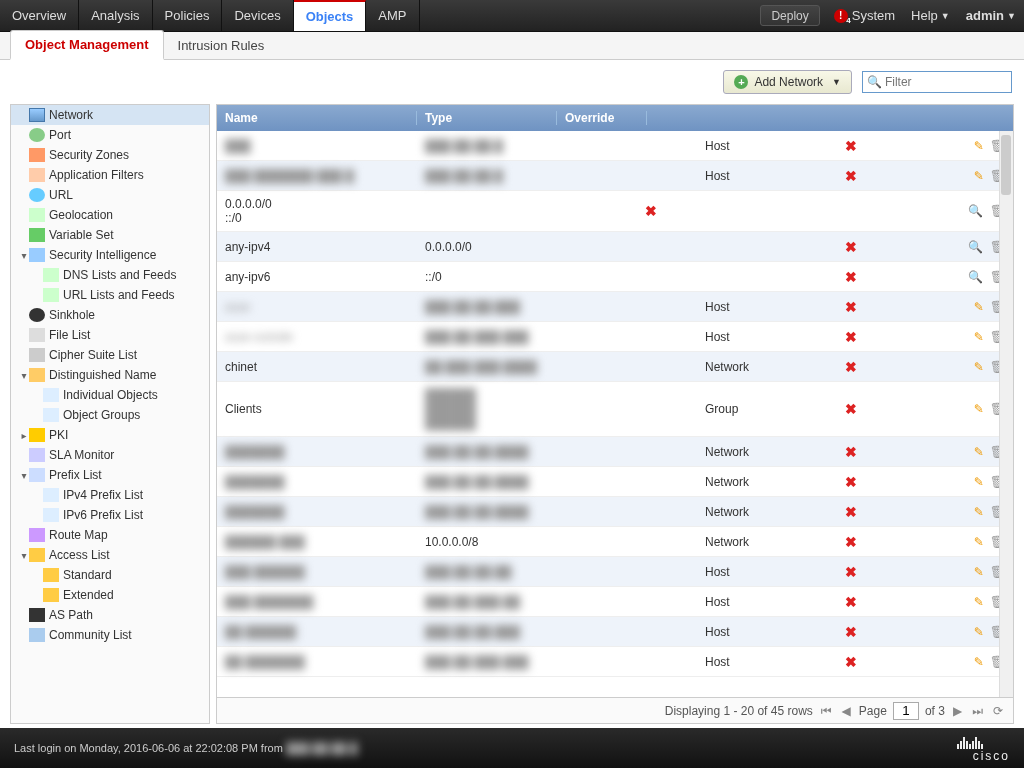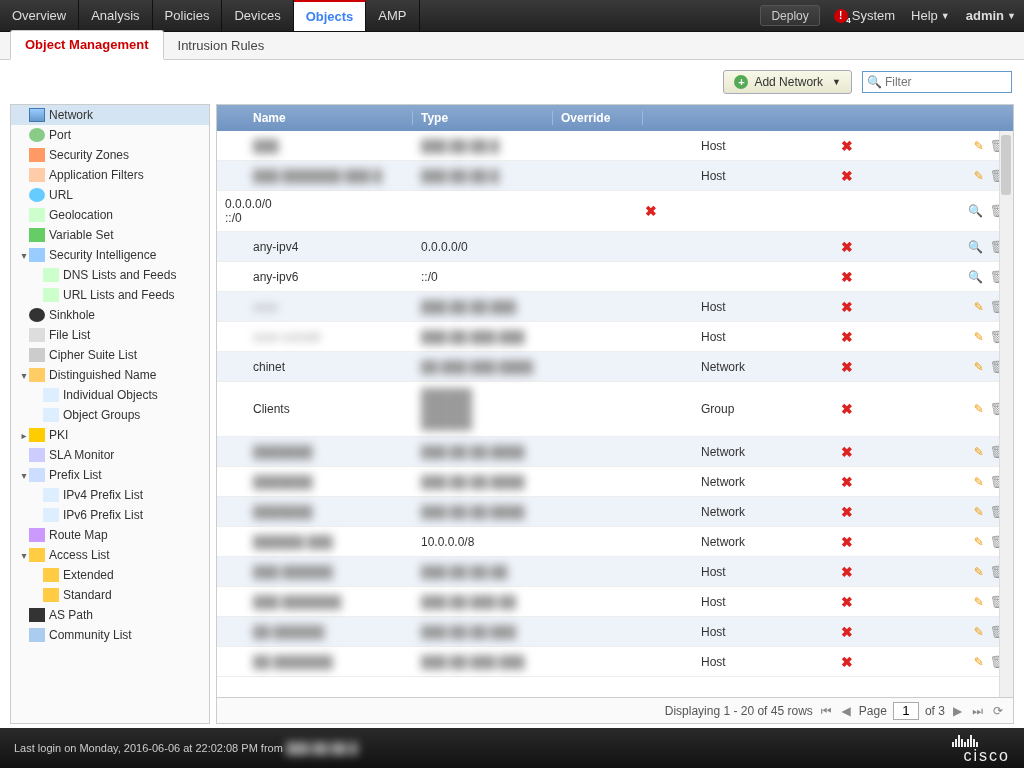--- a/index.html
+++ b/index.html
@@ -34,21 +34,21 @@
 .sidebar{width:200px;border:1px solid #ccc;background:#fafafa;overflow-y:auto;position:relative;}
 .sidebar .srow{display:flex;align-items:center;padding:3px 4px;cursor:pointer;font-size:12px;color:#333;white-space:nowrap;}
 .sidebar .srow.sel{background:#d5e4f3;}
 .sidebar .icon{width:16px;height:14px;margin-right:4px;display:inline-block;flex-shrink:0;}
 .tri{width:10px;display:inline-block;text-align:center;color:#666;font-size:10px;flex-shrink:0;}
 
 
 .tablewrap{flex:1;margin-left:6px;border:1px solid #ccc;display:flex;flex-direction:column;position:relative;}
 .thead{display:flex;background:linear-gradient(#8aa9d0,#6f93c2);color:#fff;font-weight:bold;height:26px;align-items:center;font-size:12px;}
 .thead .th{padding:0 8px;border-right:1px solid #9bd;}
-.c-name{width:168px;margin-left:28px;}
+.c-name{width:200px;}
 .c-value{width:280px;}
 .c-type{width:140px;}
 .c-over{width:90px;}
 .c-act{flex:1;}
 .tbody{flex:1;overflow-y:auto;}
 .trow{display:flex;align-items:center;min-height:30px;border-bottom:1px solid #eee;font-size:12px;}
 .trow:nth-child(even){background:#eef3fa;}
 .trow .td{padding:6px 8px;}
 .blur{filter:blur(4px);color:#999;}
 .xicon{color:#d22;font-weight:bold;font-size:14px;cursor:default;}
@@ -250,26 +250,26 @@
         <span>Route Map</span>
       </div>
       <div class="srow" style="padding-left: 8px;">
         <span class="tri">▾</span>
         <span class="icon ic-access"></span>
         <span>Access List</span>
       </div>
       <div class="srow" style="padding-left: 22px;">
         <span class="tri"></span>
         <span class="icon ic-std"></span>
+        <span>Standard</span>
+      </div>
+      <div class="srow" style="padding-left: 22px;">
+        <span class="tri"></span>
+        <span class="icon ic-std"></span>
         <span>Extended</span>
-      </div>
-      <div class="srow" style="padding-left: 22px;">
-        <span class="tri"></span>
-        <span class="icon ic-std"></span>
-        <span>Standard</span>
       </div>
       <div class="srow" style="padding-left: 8px;">
         <span class="tri"></span>
         <span class="icon ic-as"></span>
         <span>AS Path</span>
       </div>
       <div class="srow" style="padding-left: 8px;">
         <span class="tri"></span>
         <span class="icon ic-comm"></span>
         <span>Community List</span>
@@ -515,15 +515,15 @@
       <span style="display:inline-block;width:2px;height:5px;background:#eee;"></span>
       <span style="display:inline-block;width:2px;height:8px;background:#eee;"></span>
       <span style="display:inline-block;width:2px;height:12px;background:#eee;"></span>
       <span style="display:inline-block;width:2px;height:8px;background:#eee;"></span>
       <span style="display:inline-block;width:2px;height:5px;background:#eee;"></span>
       <span style="display:inline-block;width:2px;height:8px;background:#eee;"></span>
       <span style="display:inline-block;width:2px;height:12px;background:#eee;"></span>
       <span style="display:inline-block;width:2px;height:8px;background:#eee;"></span>
       <span style="display:inline-block;width:2px;height:5px;background:#eee;"></span>
     </div>
-    <div style="font-size:16px;letter-spacing:2px;color:#eee;margin-left:43px;">cisco</div>
+    <div style="font-size:12px;letter-spacing:2px;color:#eee;margin-left:43px;">cisco</div>
   </div>
 </div>
 
 </body></html>

